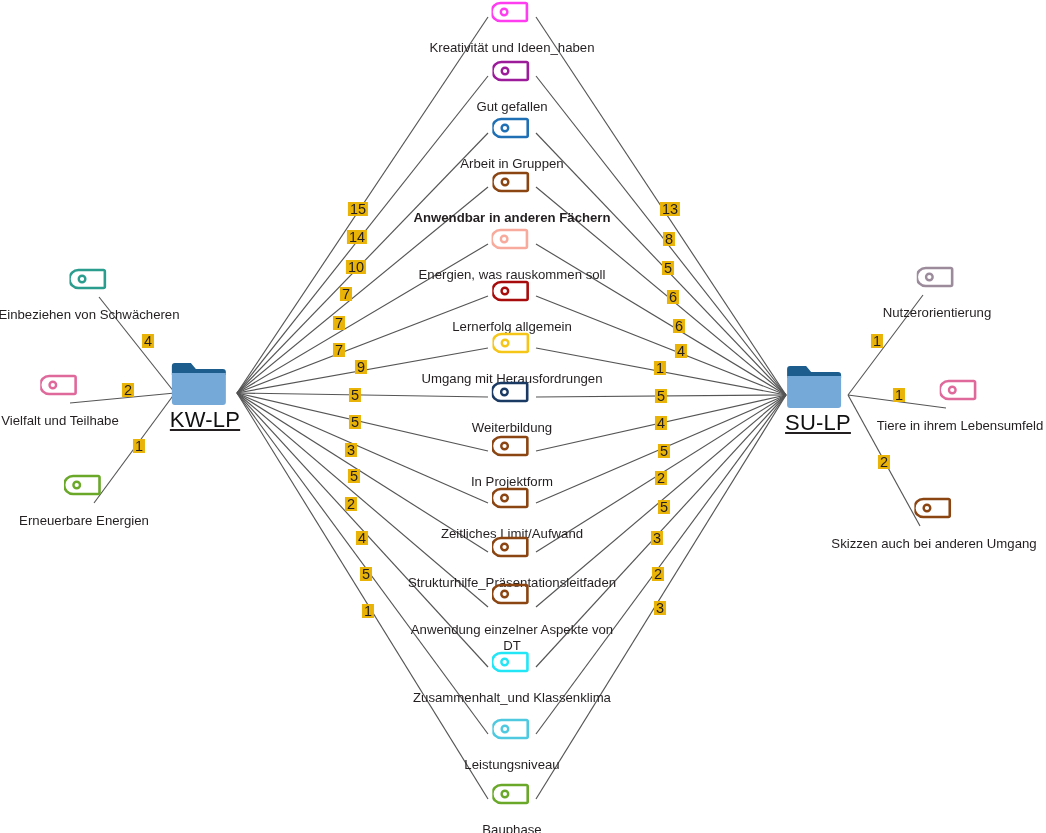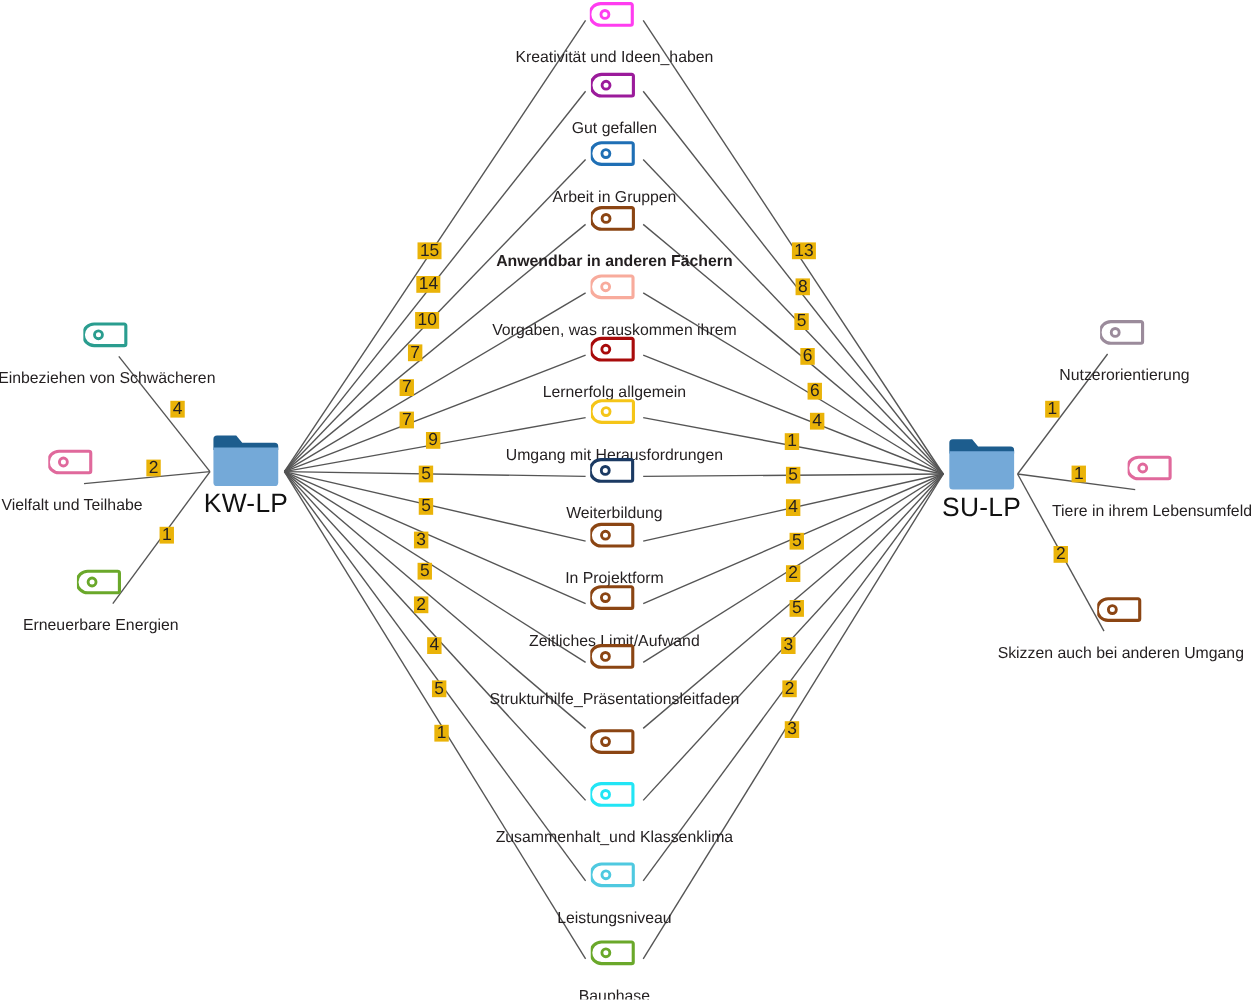--- a/index.html
+++ b/index.html
@@ -11,21 +11,21 @@
   }
   #canvas{position:absolute;left:0;top:0;width:1046px;height:833px;}
   svg.edges{position:absolute;left:0;top:0;width:1046px;height:833px;pointer-events:none;}
   .node{position:absolute;transform:translate(-50%,-50%);text-align:center;}
   .tag-wrap{display:block;line-height:0;}
   .node-label{
     display:block;font-size:13.2px;line-height:16px;white-space:nowrap;
     margin-top:16px;color:#231f20;
   }
   .node-label.wrap{white-space:normal;width:210px;}
-  .folder-node{position:absolute;transform:translate(-50%,-50%);text-align:center;}
+  .folder-node{position:absolute;transform:translate(-50%,-50%);text-decoration:underline;}
   .folder-label{display:block;font-size:22px;line-height:24px;margin-top:0px;color:#111111;letter-spacing:.2px;}
   .edge-weight{
     position:absolute;transform:translate(-50%,-50%);
     font-size:14.5px;color:#231f20;background:#eab308;
     padding:0 2px;line-height:14px;
   }
 </style>
 </head>
 <body>
 
@@ -117,21 +117,21 @@
           </svg></span>
         <span class="node-label">Anwendbar in anderen Fächern</span>
       </div>
       <div class="edge-weight" style="left: 346px; top: 294px;">7</div>
       <div class="edge-weight" style="left: 673px; top: 297px;">6</div>
       <div class="node" style="left: 512px; top: 255px;">
         <span class="tag-wrap"><svg width="40" height="24" viewBox="0 0 40 24" aria-hidden="true">
             <path d="M9 3 H34 A1.4 1.4 0 0 1 35.4 4.4 V19.6 A1.4 1.4 0 0 1 34 21 H9 A8 8 0 0 1 9 3 Z" fill="none" stroke="#f8ab9c" stroke-width="2.6"></path>
             <circle cx="12.6" cy="12" r="3.3" fill="none" stroke="#f8ab9c" stroke-width="2.4"></circle>
           </svg></span>
-        <span class="node-label">Vorgaben, was rauskommen ihrem</span>
+        <span class="node-label">Energien, was rauskommen soll</span>
       </div>
       <div class="edge-weight" style="left: 339px; top: 323px;">7</div>
       <div class="edge-weight" style="left: 679px; top: 326px;">6</div>
       <div class="node" style="left: 512px; top: 307px;">
         <span class="tag-wrap"><svg width="40" height="24" viewBox="0 0 40 24" aria-hidden="true">
             <path d="M9 3 H34 A1.4 1.4 0 0 1 35.4 4.4 V19.6 A1.4 1.4 0 0 1 34 21 H9 A8 8 0 0 1 9 3 Z" fill="none" stroke="#a80b0b" stroke-width="2.6"></path>
             <circle cx="12.6" cy="12" r="3.3" fill="none" stroke="#a80b0b" stroke-width="2.4"></circle>
           </svg></span>
         <span class="node-label">Lernerfolg allgemein</span>
       </div>
@@ -180,20 +180,21 @@
           </svg></span>
         <span class="node-label">Strukturhilfe_Präsentationsleitfaden</span>
       </div>
       <div class="edge-weight" style="left: 354px; top: 476px;">5</div>
       <div class="edge-weight" style="left: 661px; top: 478px;">2</div>
       <div class="node" style="left: 512px; top: 618px;">
         <span class="tag-wrap"><svg width="40" height="24" viewBox="0 0 40 24" aria-hidden="true">
             <path d="M9 3 H34 A1.4 1.4 0 0 1 35.4 4.4 V19.6 A1.4 1.4 0 0 1 34 21 H9 A8 8 0 0 1 9 3 Z" fill="none" stroke="#8b4513" stroke-width="2.6"></path>
             <circle cx="12.6" cy="12" r="3.3" fill="none" stroke="#8b4513" stroke-width="2.4"></circle>
           </svg></span>
+        <span class="node-label wrap">Anwendung einzelner Aspekte von DT</span>
       </div>
       <div class="edge-weight" style="left: 351px; top: 504px;">2</div>
       <div class="edge-weight" style="left: 664px; top: 507px;">5</div>
       <div class="node" style="left: 512px; top: 678px;">
         <span class="tag-wrap"><svg width="40" height="24" viewBox="0 0 40 24" aria-hidden="true">
             <path d="M9 3 H34 A1.4 1.4 0 0 1 35.4 4.4 V19.6 A1.4 1.4 0 0 1 34 21 H9 A8 8 0 0 1 9 3 Z" fill="none" stroke="#22e5f5" stroke-width="2.6"></path>
             <circle cx="12.6" cy="12" r="3.3" fill="none" stroke="#22e5f5" stroke-width="2.4"></circle>
           </svg></span>
         <span class="node-label">Zusammenhalt_und Klassenklima</span>
       </div>

